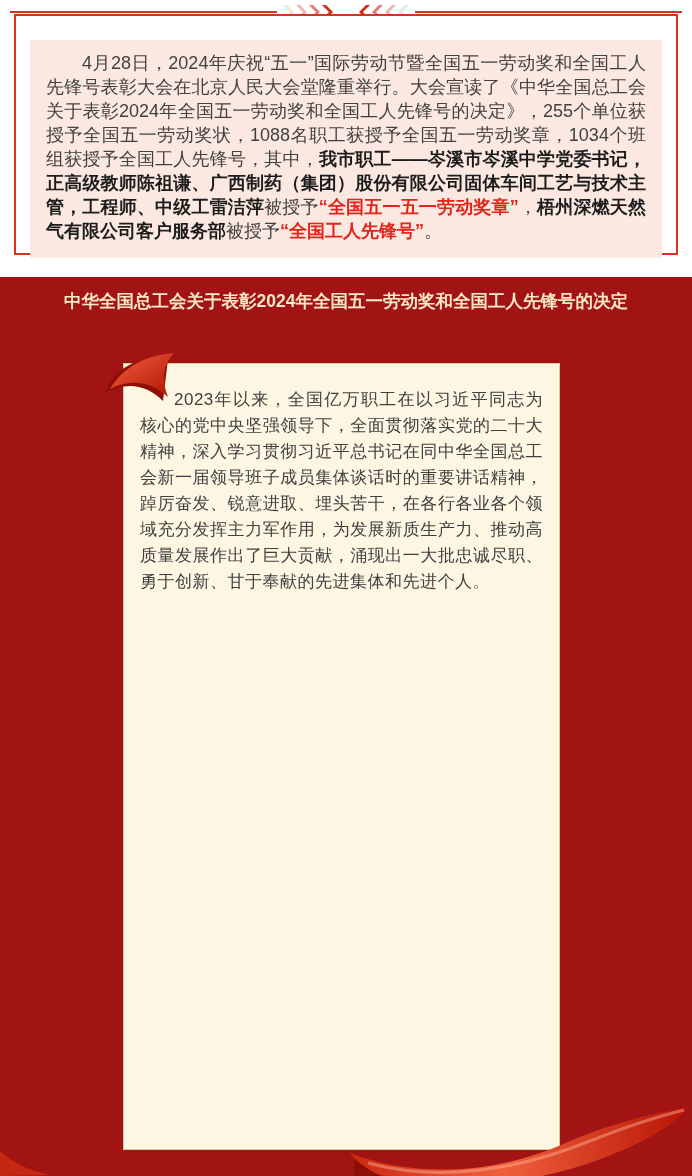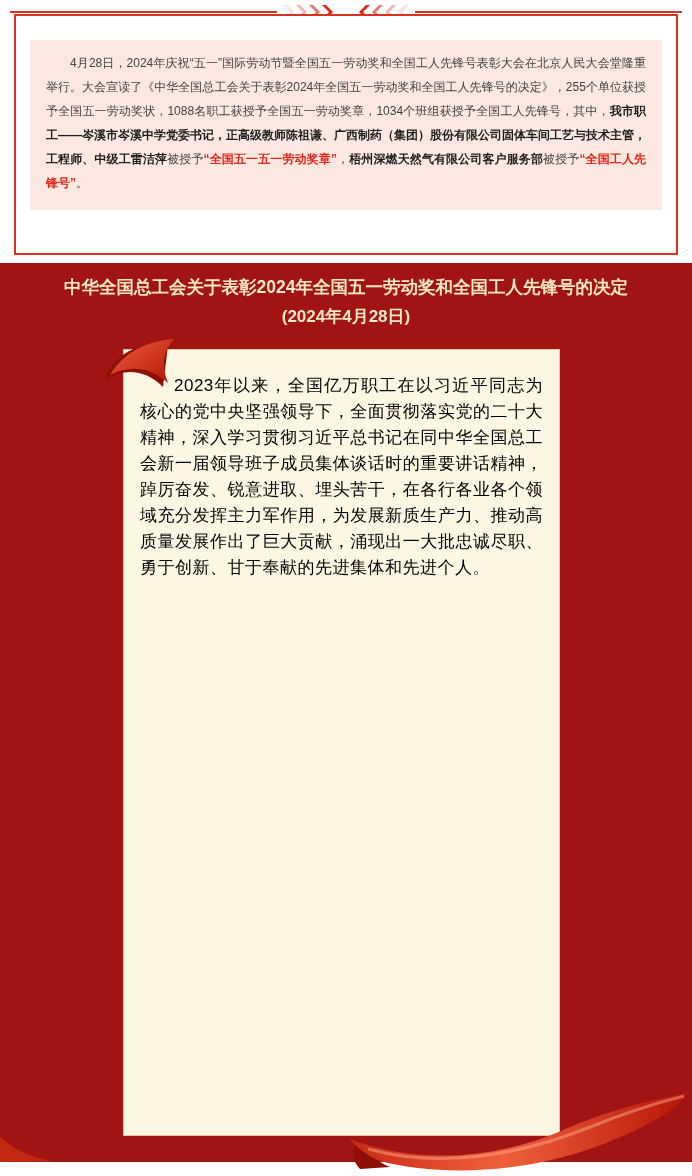--- a/index.html
+++ b/index.html
@@ -32,47 +32,47 @@
   .notice-box{
     position:absolute;top:14px;left:14px;width:664px;height:241px;
     background:#ffffff;border:2px solid var(--accent_red);
     padding:24px 14px 0 14px;
   }
   .notice-inner{
     background:var(--pink_bg);
     padding:11px 16px 15px 16px;
   }
   .notice-inner p{
-    margin:0;font-size:12px;line-height:24px;color:var(--body_text);
+    margin:0;font-size:18px;line-height:24px;color:var(--body_text);
     text-align:justify;text-indent:2em;
   }
   .notice-inner b{color:var(--bold_text);font-weight:bold;}
   .notice-inner b.red{color:var(--red_text);}
   
   .red-section{
-    position:absolute;top:263px;left:0;width:692px;height:899px;
+    position:absolute;top:277px;left:0;width:692px;height:899px;
     background:var(--dark_red);
   }
   .decision-title{
     padding:9px 55px 0 55px;text-align:center;color:var(--gold_text);
     font-weight:bold;font-size:17.5px;line-height:30px;
   }
   .decision-date{
     text-align:center;color:var(--gold_text);font-weight:bold;
     font-size:17px;line-height:30px;
   }
   
   .cream-box{
     position:absolute;top:86px;left:123px;width:437px;height:787px;
     background:var(--cream_bg);border:1px solid var(--cream_border);
     padding:23px 16px 0 16px;z-index:1;
   }
   .cream-box p{
     margin:0 0 26px 0;font-size:17px;line-height:26px;letter-spacing:.5px;
-    color:#000000;text-align:justify;text-indent:2em;
+    color:#404040;text-align:justify;text-indent:2em;
   }
   
   .ribbon-fold{position:absolute;top:-13px;left:-22px;width:74px;height:54px;}
   .ribbon-wave{position:absolute;top:826px;left:346px;width:346px;height:82px;z-index:3;}
   .ribbon-corner{position:absolute;bottom:0;left:0;width:52px;height:30px;z-index:3;}
 </style>
 </head>
 <body>
 
 <div class="top-deco">
@@ -110,21 +110,20 @@
 </div>
 
 <div class="notice-box">
   <div class="notice-inner">
     <p><span>4月28日，2024年庆祝“五一”国际劳动节暨全国五一劳动奖和全国工人先锋号表彰大会在北京人民大会堂隆重举行。大会宣读了《中华全国总工会关于表彰2024年全国五一劳动奖和全国工人先锋号的决定》，255个单位获授予全国五一劳动奖状，1088名职工获授予全国五一劳动奖章，1034个班组获授予全国工人先锋号，其中，</span><b>我市职工——岑溪市岑溪中学党委书记，正高级教师陈祖谦、广西制药（集团）股份有限公司固体车间工艺与技术主管，工程师、中级工雷洁萍</b><span>被授予</span><b class="red">“全国五一五一劳动奖章”</b><span>，</span><b>梧州深燃天然气有限公司客户服务部</b><span>被授予</span><b class="red">“全国工人先锋号”</b><span>。</span></p>
   </div>
 </div>
 
 <div class="red-section">
   <div class="decision-title">中华全国总工会关于表彰2024年全国五一劳动奖和全国工人先锋号的决定</div>
-  <div class="decision-date">(2024年4月28日)</div>
 
   <div class="cream-box">
     <svg class="ribbon-fold" viewBox="0 0 74 54">
       <defs>
         <linearGradient id="foldGrad" x1="0" y1="0" x2="1" y2="1">
           <stop offset="0" stop-color="#f2603e"></stop>
           <stop offset="1" stop-color="#b01404"></stop>
         </linearGradient>
       </defs>
       <path d="M66,8 C36,4 12,18 3,42 C25,30 45,34 61,50 L66,8 Z" fill="#8e0f05"></path>

